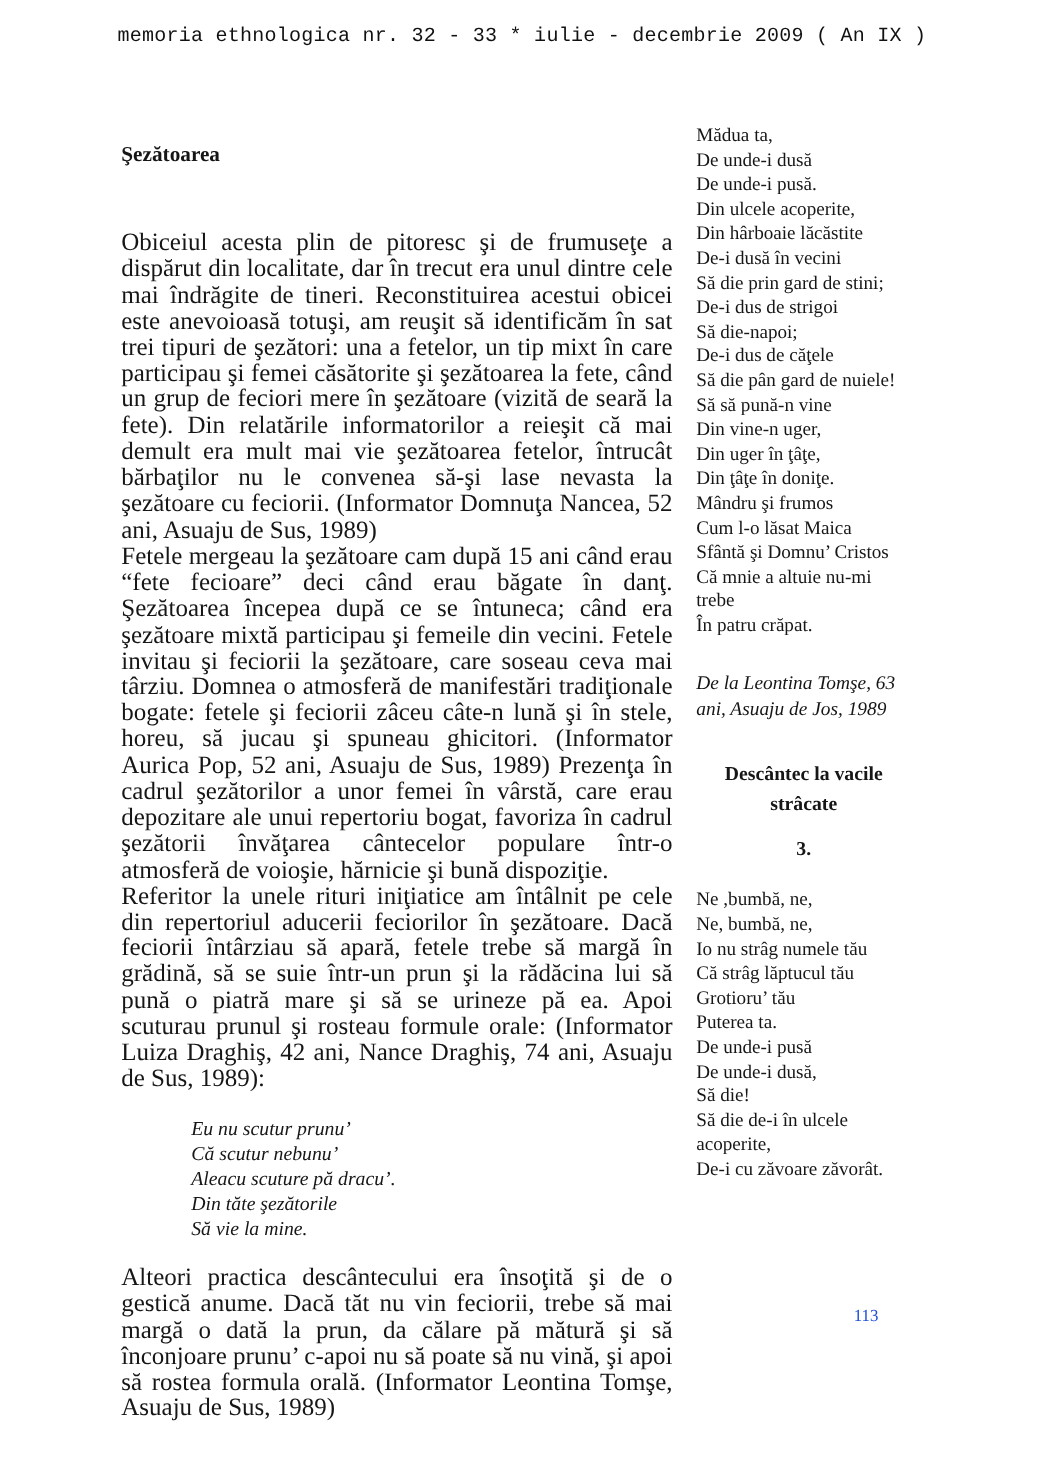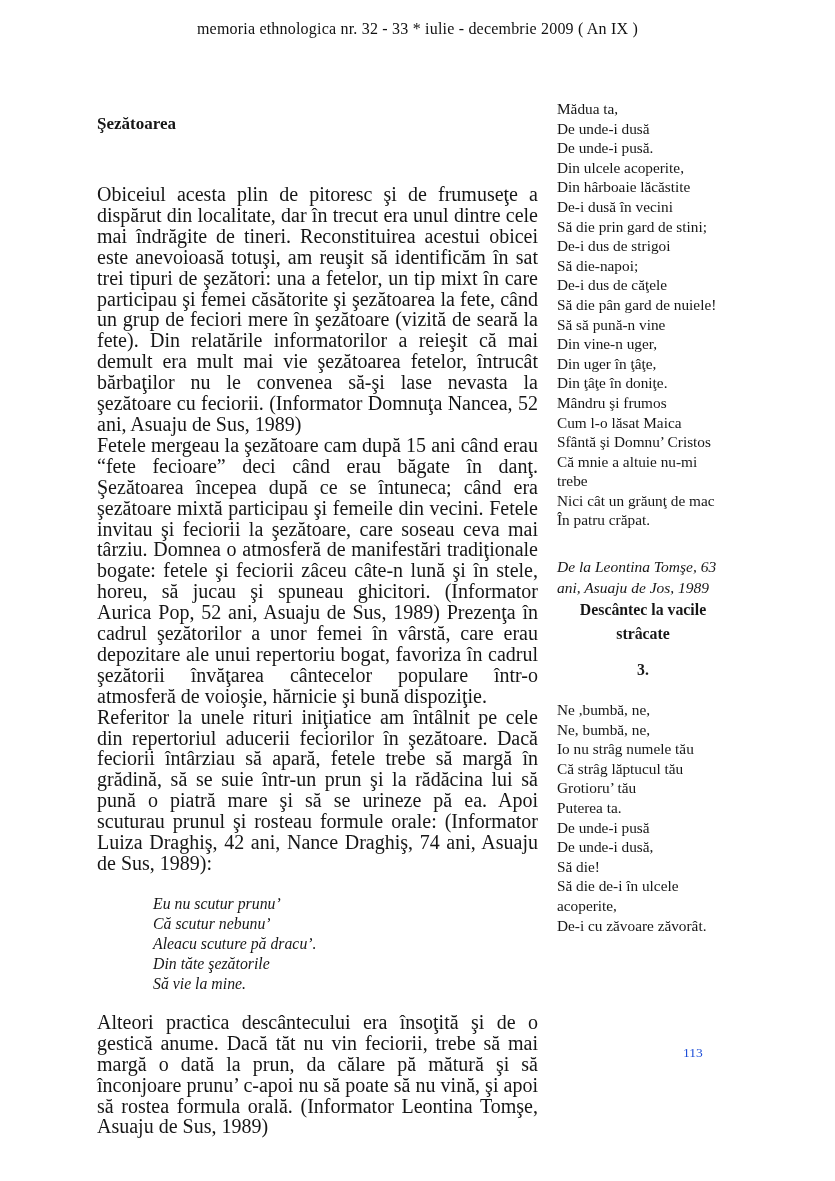--- a/index.html
+++ b/index.html
@@ -11,21 +11,21 @@
     position: relative;
     font-family: "Liberation Serif", serif;
     color: #161616;
     overflow: hidden;
   }
   .header {
     position: absolute;
     top: 20px; left: 0;
     width: 835px;
     text-align: center;
-    font-family: Liberation Serif, serif;
+    font-family: Liberation Mono, monospace;
     font-size: 16px;
     letter-spacing: 0.2px;
     color: #111;
   }
   .left-col {
     position: absolute;
     left: 97px; top: 98px;
     width: 441px;
   }
   .title {
@@ -49,20 +49,21 @@
   .right-col {
     position: absolute;
     left: 557px; top: 99px;
     width: 226px;
     font-size: 15.3px;
   }
   .r-line { line-height: 19.6px; white-space: nowrap; }
   .attribution { margin-top: 27px; font-style: italic; }
   .attribution .r-line { line-height: 20.5px; font-size: 15.5px; }
   .r-heading {
+    margin-top: 30px;
     width: 172px;
     text-align: center;
     font-weight: bold;
   }
   .r-heading .heading-line { line-height: 24px; font-size: 15.8px; white-space: nowrap; }
   .r-number {
     margin-top: 15px;
     width: 172px;
     text-align: center;
     font-weight: bold;
@@ -119,21 +120,20 @@
         <div class="r-line">Să die pân gard de nuiele!</div>
         <div class="r-line">Să să pună-n vine</div>
         <div class="r-line">Din vine-n uger,</div>
         <div class="r-line">Din uger în ţâţe,</div>
         <div class="r-line">Din ţâţe în doniţe.</div>
         <div class="r-line">Mândru şi frumos</div>
         <div class="r-line">Cum l-o lăsat Maica</div>
         <div class="r-line">Sfântă şi Domnu’ Cristos</div>
         <div class="r-line">Că mnie a altuie nu-mi</div>
         <div class="r-line">trebe</div>
-        <div class="r-line">Nici cât un grăunţ de mac</div>
         <div class="r-line">În patru crăpat.</div>
       </div>
 
     <div class="attribution">
         <div class="r-line">De la Leontina Tomşe, 63</div>
         <div class="r-line">ani, Asuaju de Jos, 1989</div>
       </div>
 
     <div class="r-heading">
         <div class="heading-line">Descântec la vacile</div>

